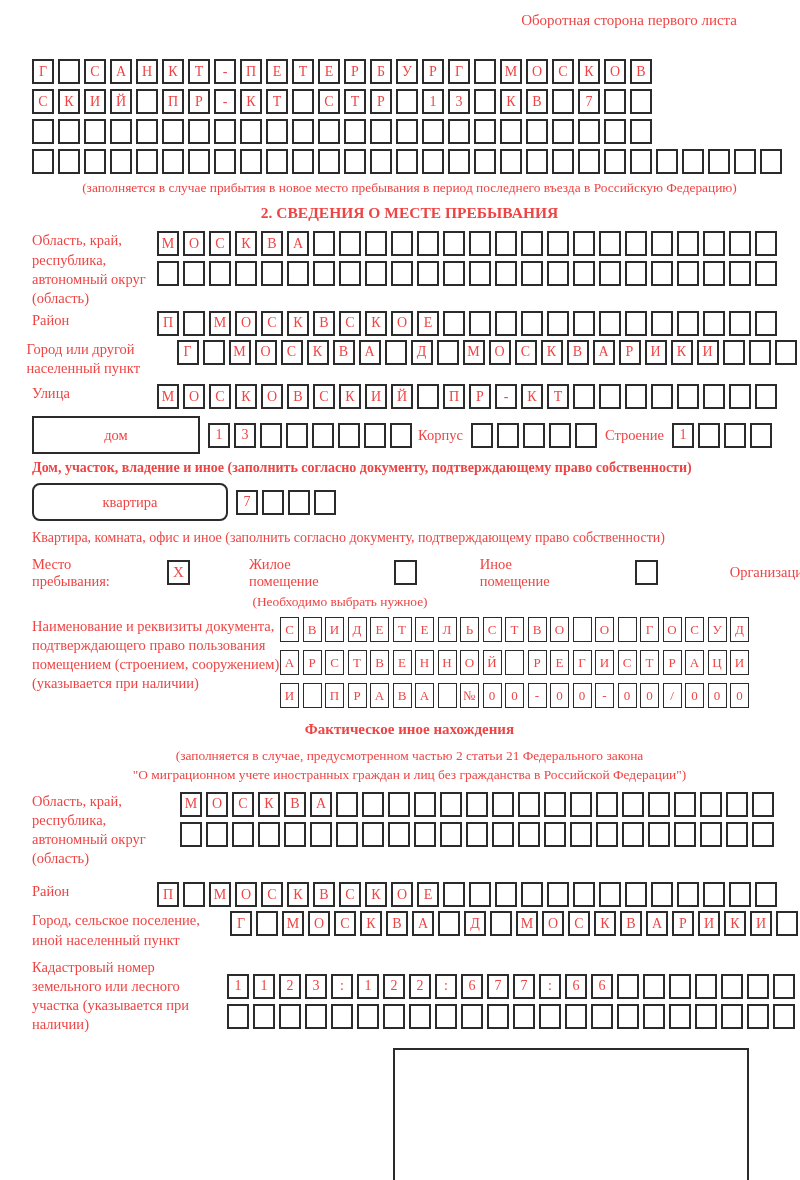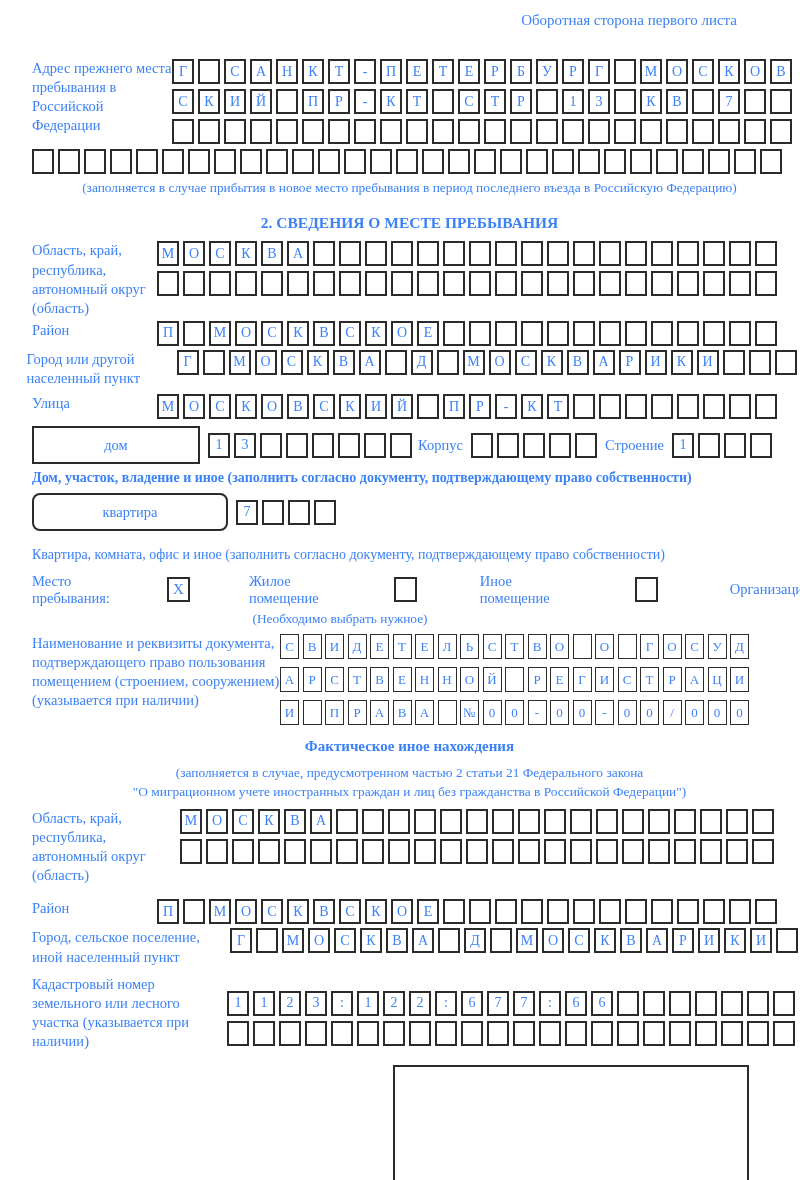--- a/index.html
+++ b/index.html
@@ -1,18 +1,18 @@
 <!DOCTYPE html>
 <html><head>
 <meta charset="utf-8">
 <style>
   html,body{margin:0;padding:0;background:#fff;}
   .page{
     position:relative;width:800px;height:1180px;background:#ffffff;
-    font-family:"Liberation Serif","DejaVu Serif",serif;color:#3b82f6;
+    font-family:"Liberation Serif","DejaVu Serif",serif;color:#ef4444;
     box-sizing:border-box;padding:12px 5px 0 32px;overflow:hidden;
   }
   .hdr-right{text-align:right;font-size:15px;padding-right:58px;}
   .grp{display:flex;align-items:flex-start;}
   .lbl{font-size:14.5px;line-height:1.32;flex:none;}
   .cellcol{flex:none;}
   .cells{display:flex;flex-wrap:nowrap;}
   .cells + .cells{margin-top:5px;}
   .cell{
     flex:none;width:22px;height:25px;margin-right:4px;border:2px solid #2b2b2b;
@@ -41,21 +41,20 @@
   .w148{width:148px;} .w198{width:198px;} .w195{width:195px;}
 </style>
 </head>
 <body>
 
 <div class="page">
 
   <div class="hdr-right">Оборотная сторона первого листа</div>
 
   <div class="grp" style="margin-top:30px;">
-    <div class="lbl w140">Адрес прежнего места пребывания в Российской Федерации</div>
     <div class="cellcol">
       <div class="cells">
           <span class="cell">Г</span>
           <span class="cell"></span>
           <span class="cell">С</span>
           <span class="cell">А</span>
           <span class="cell">Н</span>
           <span class="cell">К</span>
           <span class="cell">Т</span>
           <span class="cell">-</span>
@@ -156,21 +155,21 @@
       <span class="cell"></span>
       <span class="cell"></span>
       <span class="cell"></span>
       <span class="cell"></span>
       <span class="cell"></span>
       <span class="cell"></span>
       <span class="cell"></span>
     </div>
   <div class="note" style="margin-top:4px;width:755px;">(заполняется в случае прибытия в новое место пребывания в период последнего въезда в Российскую Федерацию)</div>
 
-  <div class="sec-title" style="margin-top:17px;width:755px;">2. СВЕДЕНИЯ О МЕСТЕ ПРЕБЫВАНИЯ</div>
+  <div class="sec-title" style="margin-top:7px;width:755px;">2. СВЕДЕНИЯ О МЕСТЕ ПРЕБЫВАНИЯ</div>
 
   <div class="grp" style="margin-top:9px;">
     <div class="lbl w125">Область, край, республика, автономный округ (область)</div>
     <div class="cellcol">
       <div class="cells">
           <span class="cell">М</span>
           <span class="cell">О</span>
           <span class="cell">С</span>
           <span class="cell">К</span>
           <span class="cell">В</span>
@@ -349,21 +348,21 @@
     <div class="longbox" style="width:196px;border-radius:8px;">
       <span>квартира</span>
     </div>
     <div class="cells" style="margin-left:8px;">
         <span class="cell">7</span>
         <span class="cell"></span>
         <span class="cell"></span>
         <span class="cell"></span>
       </div>
   </div>
-  <div class="caption" style="margin-top:15px;">Квартира, комната, офис и иное (заполнить согласно документу, подтверждающему право собственности)</div>
+  <div class="caption" style="margin-top:8px;">Квартира, комната, офис и иное (заполнить согласно документу, подтверждающему право собственности)</div>
 
   <div class="stayrow" style="margin-top:8px;">
     <span>Место пребывания:</span>
     <span class="chk" style="margin-left:9px;">X</span>
     <span style="margin-left:11px;">Жилое помещение</span>
     <span class="chk" style="margin-left:27px;"></span>
     <span style="margin-left:15px;">Иное помещение</span>
     <span class="chk" style="margin-left:37px;"></span>
     <span style="margin-left:24px;">Организация</span>
   </div>

